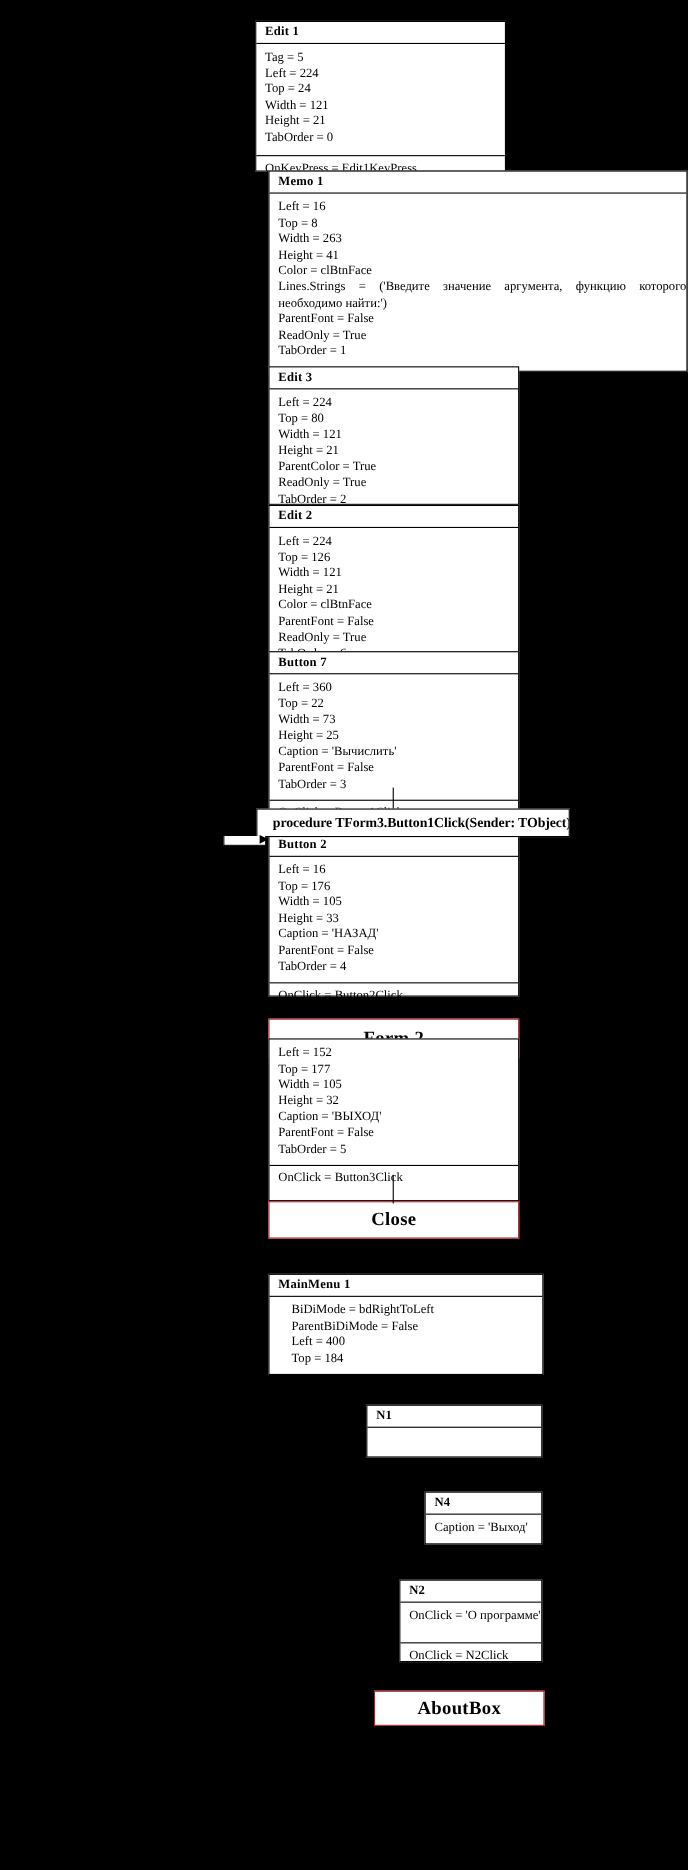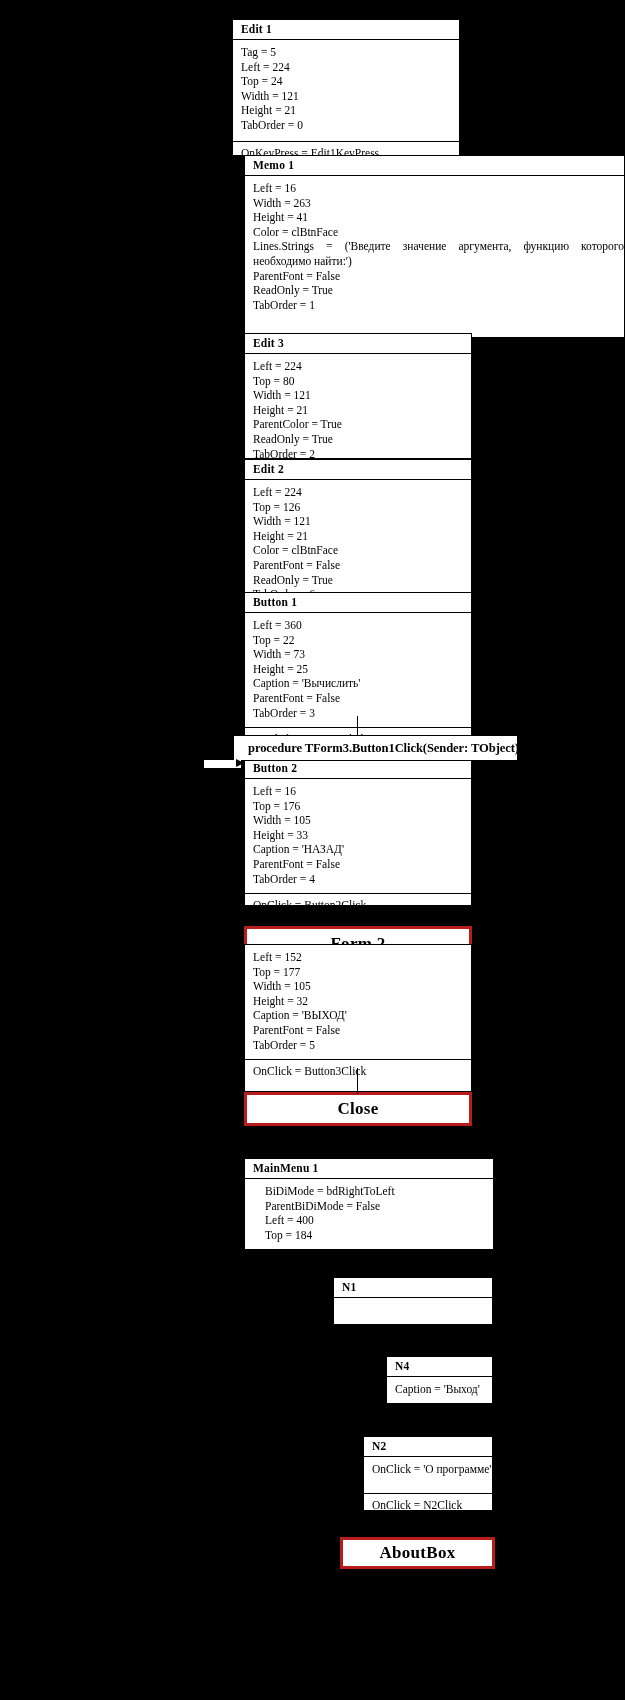--- a/index.html
+++ b/index.html
@@ -55,21 +55,21 @@
     white-space: nowrap;
     overflow: hidden;
   }
   .indent .prop { padding-left: 12px; }
   .indent-foot { padding-left: 12px; }
 
   
   .bigbox {
     position: absolute;
     background: #ffffff;
-    border: 3px solid #b91c1c;
+    border: 1px solid #b91c1c;
     box-sizing: border-box;
     display: flex;
     align-items: center;
     justify-content: center;
     font-weight: bold;
     font-size: 17px;
     letter-spacing: 0.3px;
   }
 
   
@@ -138,20 +138,21 @@
     <div class="prop">Height = 21</div>
     <div class="prop">TabOrder = 0</div>
   </div>
   <div class="card-foot">OnKeyPress = Edit1KeyPress</div>
 </div>
 
 <div class="card" style="left:244px; top:155px; width:381px; height:183px;">
   <div class="card-title">Memo 1</div>
   <div class="card-body" style="height:160px;">
     <div class="prop">Left = 16</div>
+    <div class="prop">Top = 8</div>
     <div class="prop">Width = 263</div>
     <div class="prop">Height = 41</div>
     <div class="prop">Color = clBtnFace</div>
     <div class="prop wrap">Lines.Strings = ('Введите значение аргумента, функцию которого необходимо найти:')</div>
     <div class="prop">ParentFont = False</div>
     <div class="prop">ReadOnly = True</div>
     <div class="prop">TabOrder = 1</div>
   </div>
 </div>
 
@@ -176,21 +177,21 @@
     <div class="prop">Width = 121</div>
     <div class="prop">Height = 21</div>
     <div class="prop">Color = clBtnFace</div>
     <div class="prop">ParentFont = False</div>
     <div class="prop">ReadOnly = True</div>
     <div class="prop">TabOrder = 6</div>
   </div>
 </div>
 
 <div class="card" style="left:244px; top:592px; width:228px; height:148px;">
-  <div class="card-title">Button 1</div>
+  <div class="card-title">Button 7</div>
   <div class="card-body" style="height:105px;">
     <div class="prop">Left = 360</div>
     <div class="prop">Top = 22</div>
     <div class="prop">Width = 73</div>
     <div class="prop">Height = 25</div>
     <div class="prop">Caption = 'Вычислить'</div>
     <div class="prop">ParentFont = False</div>
     <div class="prop">TabOrder = 3</div>
   </div>
   <div class="card-foot">OnClick = Button1Click</div>

